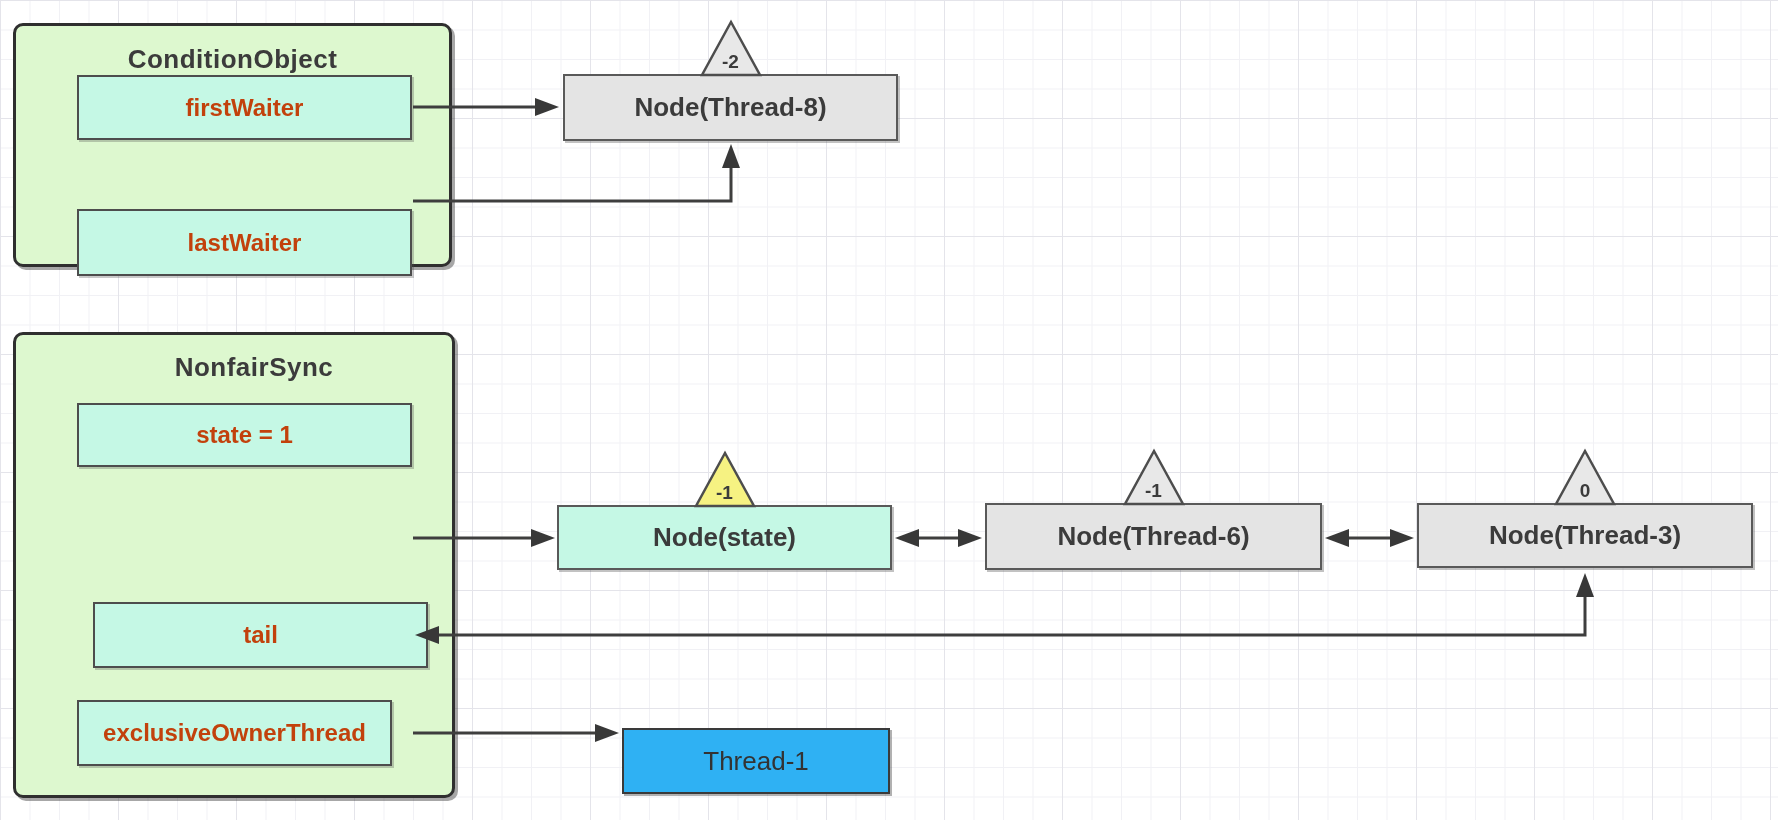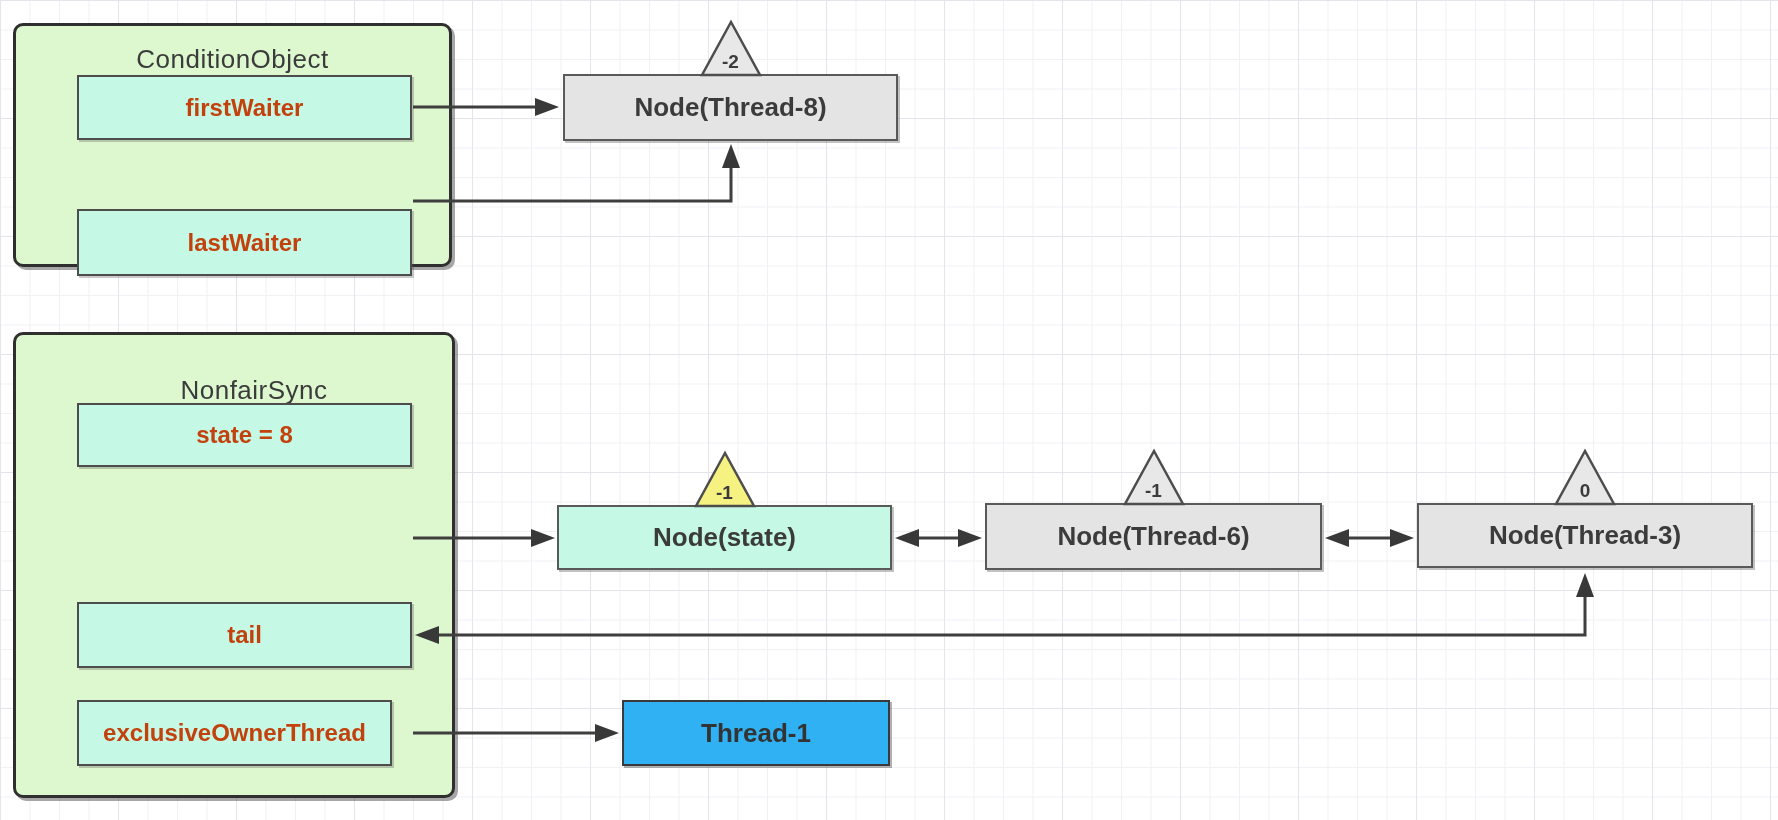--- a/index.html
+++ b/index.html
@@ -14,21 +14,21 @@
       linear-gradient(90deg, #f1f1f5 1px, transparent 1px);
     background-size:118px 118px,118px 118px,29.5px 29.5px,29.5px 29.5px;
   }
   .container-box{
     position:absolute;box-sizing:border-box;
     background:#ddf8cf;border:3px solid #2f2f2f;border-radius:10px;
     box-shadow:3px 3px 0 rgba(60,60,60,0.45);
   }
   .container-title{
     position:absolute;left:0;right:0;text-align:center;
-    font-weight:normal;font-size:26px;color:#3b3b3b;letter-spacing:0.5px;
+    font-weight:bold;font-size:26px;color:#3b3b3b;letter-spacing:0.5px;
   }
   .field-box{
     position:absolute;box-sizing:border-box;
     background:#c5f8e5;border:2px solid #4d4d4d;
     box-shadow:2px 2px 0 rgba(80,80,80,0.3);
     display:flex;align-items:center;justify-content:center;
     font-weight:bold;font-size:24px;color:#c2410c;
   }
   .node-box{
     position:absolute;box-sizing:border-box;
@@ -37,21 +37,21 @@
     display:flex;align-items:center;justify-content:center;
     font-weight:bold;font-size:26px;color:#3b3b3b;
   }
   .node-gray{background:#e4e4e4;}
   .node-cyan{background:#c5f8e5;}
   .thread-box{
     position:absolute;box-sizing:border-box;
     background:#2fb1f3;border:2px solid #3a3a3a;
     box-shadow:2px 2px 0 rgba(60,60,60,0.4);
     display:flex;align-items:center;justify-content:center;
-    font-weight:bold;font-size:26px;color:#333333;
+    font-weight:normal;font-size:26px;color:#333333;margin-top:28px;
   }
   .tri-wrap{
     position:absolute;top:-57px;left:50%;transform:translateX(-50%);
     width:64px;height:58px;pointer-events:none;
   }
   .tri-label{
     position:absolute;bottom:4px;left:0;right:0;text-align:center;
     font-weight:bold;font-size:19px;color:#3b3b3b;
   }
   .arrow-layer{position:absolute;left:0;top:0;pointer-events:none;}
@@ -65,25 +65,25 @@
     <div class="container-title" style="top:18px;">ConditionObject</div>
     <div class="field-box" style="left:61px;top:49px;width:335px;height:65px;">
       <span>firstWaiter</span>
     </div>
     <div class="field-box" style="left:61px;top:142px;width:335px;height:67px;margin-top:41px;">
       <span>lastWaiter</span>
     </div>
   </div>
 
   <div class="container-box" style="left:13px;top:332px;width:442px;height:466px;">
-    <div class="container-title" style="top:40px;margin-left:40px;">NonfairSync</div>
+    <div class="container-title" style="top:17px;margin-left:40px;">NonfairSync</div>
     <div class="field-box" style="left:61px;top:68px;width:335px;height:64px;">
-      <span>state = 8</span>
+      <span>state = 1</span>
     </div>
-    <div class="field-box" style="left:61px;top:267px;width:335px;height:66px;">
+    <div class="field-box" style="left:77px;top:267px;width:335px;height:66px;">
       <span>tail</span>
     </div>
     <div class="field-box" style="left:61px;top:365px;width:315px;height:66px;">
       <span>exclusiveOwnerThread</span>
     </div>
   </div>
 
   <div class="node-box node-gray" style="left:563px;top:74px;width:335px;height:67px;">
     <div class="tri-wrap">
       <svg width="64" height="58" viewBox="0 0 64 58">

